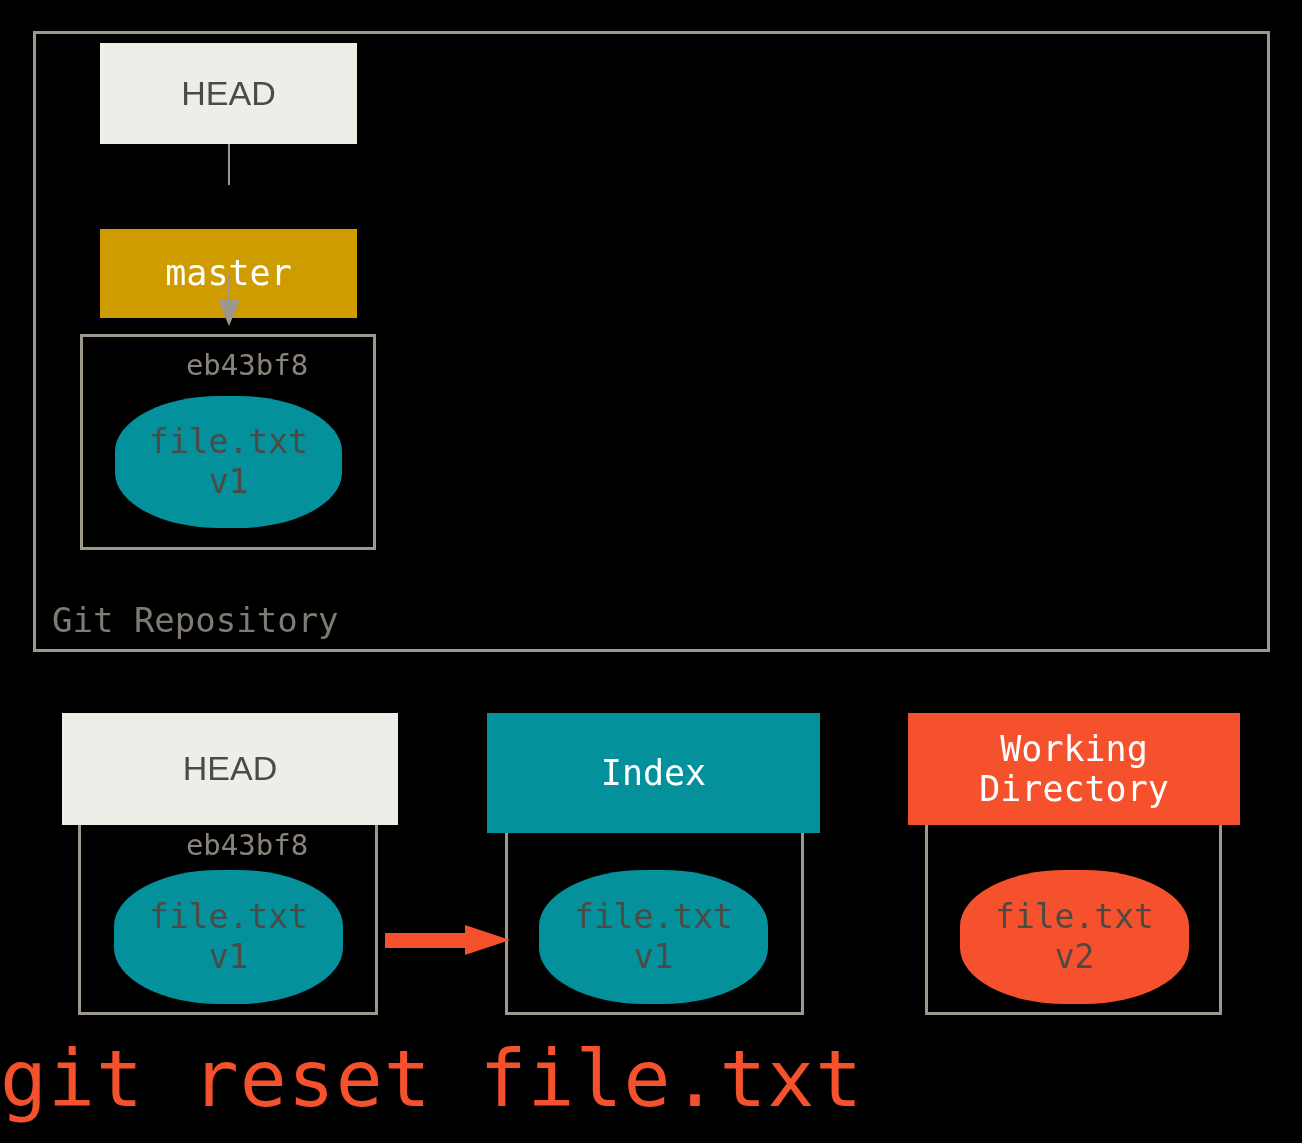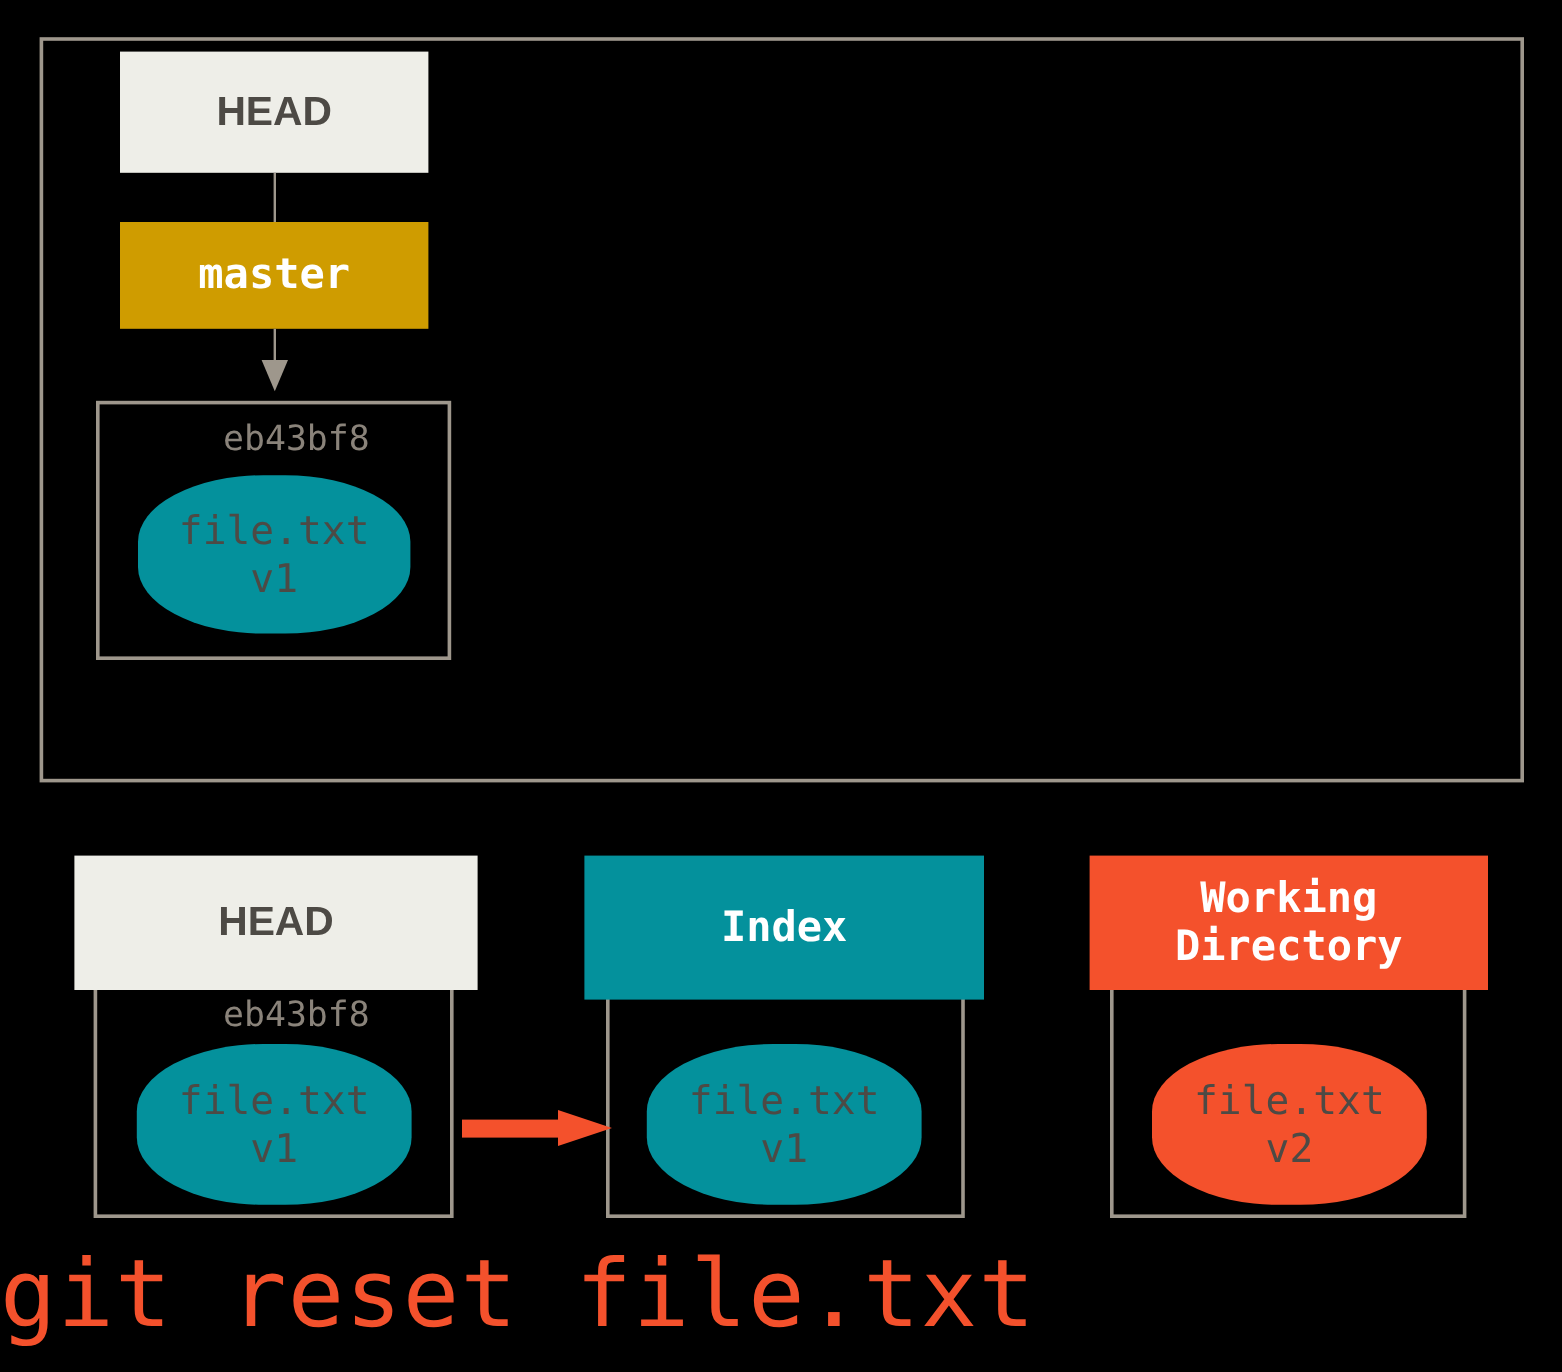--- a/index.html
+++ b/index.html
@@ -38,31 +38,31 @@
 
   
   .box {
     position: absolute;
     box-sizing: border-box;
     display: flex;
     align-items: center;
     justify-content: center;
     text-align: center;
     line-height: 1.15;
-    font-weight: bold;
   }
 
   .head-box {
     background: #eeeee8;
     color: #4d4a45;
     font-family: "Liberation Sans", "DejaVu Sans", sans-serif;
   }
   .master-box {
     background: #cf9c00;
     color: #ffffff;
+    margin-top: 44px;
   }
   .index-box {
     background: #04919c;
     color: #ffffff;
   }
   .wd-box {
     background: #f4512c;
     color: #ffffff;
   }
 
@@ -296,20 +296,21 @@
   <div id="repo-commit-box"></div>
   <div class="sha-label" id="repo-sha-wrap" style="left:80px; top:348px; width:296px;">
     <span>eb43bf8</span>
   </div>
 
   <div class="blob blob-teal" id="repo-blob">
     <span>file.txt</span>
     <span>v1</span>
   </div>
 
+  <div class="repo-label">Git Repository</div>
 
   <div class="col-container" id="head-container"></div>
   <div class="box head-box" id="bottom-head">HEAD</div>
   <div class="sha-label" id="bottom-head-sha">
     <span>eb43bf8</span>
   </div>
   <div class="blob blob-teal" id="bottom-head-blob">
     <span>file.txt</span>
     <span>v1</span>
   </div>

